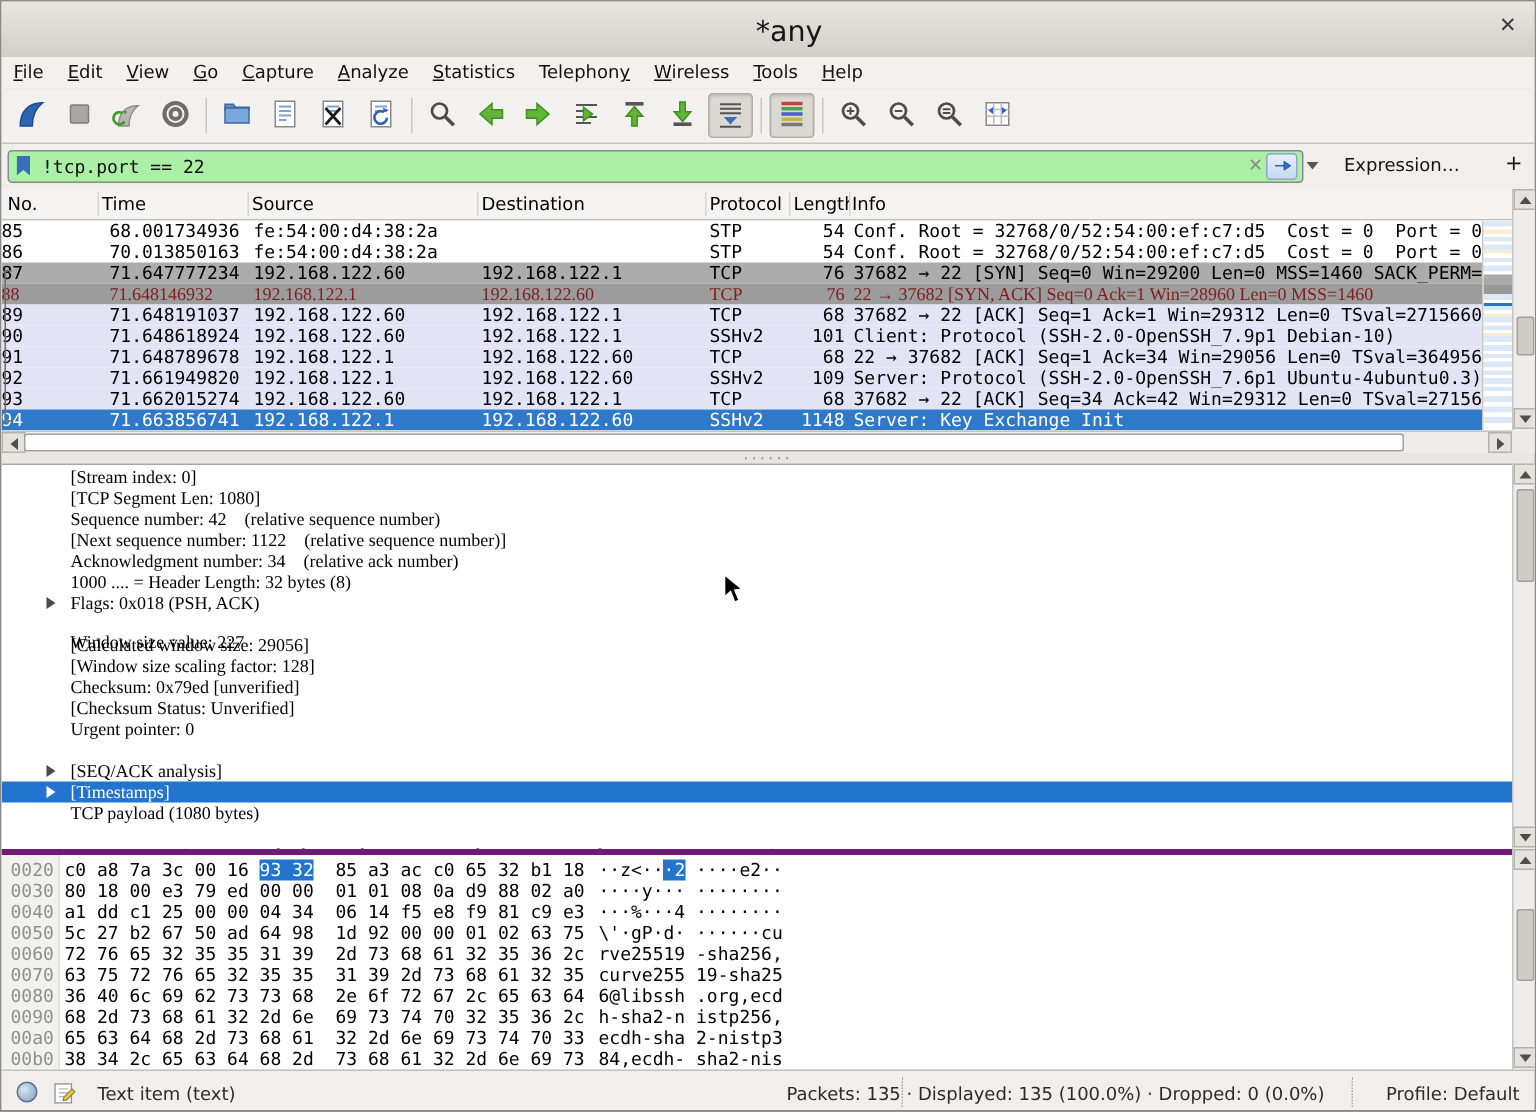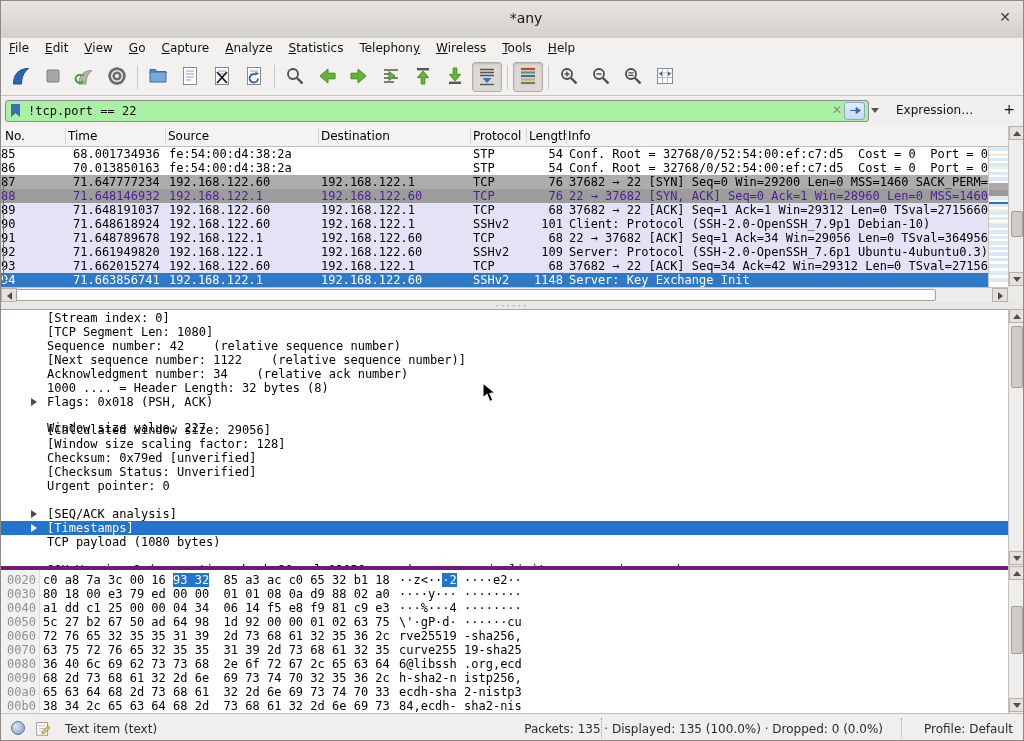--- a/index.html
+++ b/index.html
@@ -2,21 +2,21 @@
 <html><head>
 <meta charset="utf-8">
 <style>
   html,body{margin:0;padding:0;background:#555;}
   #app{position:relative;width:1024px;height:741px;background:#f1efed;overflow:hidden;
        font-family:"DejaVu Sans","Liberation Sans",sans-serif;font-size:12px;color:#1a1a1a;
        border:1px solid #8d8984;box-sizing:border-box;}
   
   .titlebar{position:absolute;left:0;top:0;width:100%;height:37px;
     background:linear-gradient(#e9e6e2,#d2cec9);border-bottom:1px solid #b4b0aa;}
-  .titlebar .title{position:absolute;left:0;right:0;top:9px;text-align:center;font-size:14px;color:#161616;margin-left:28px;}
+  .titlebar .title{position:absolute;left:0;right:0;top:9px;text-align:center;font-size:19px;color:#161616;margin-left:28px;}
   .titlebar .close{position:absolute;right:12px;top:8px;font-size:14px;color:#3c3c3c;cursor:default;}
   
   .menubar{position:absolute;left:0;top:37px;width:100%;height:21px;background:#f2f1ef;
     border-bottom:1px solid #dbd8d4;white-space:nowrap;}
   .mitem{display:inline-block;padding:3px 8px 2px 8px;font-size:12px;color:#111;}
   .mitem .u{text-decoration:underline;}
   
   .toolbar{position:absolute;left:0;top:58px;width:100%;height:37px;background:#f2f1ef;
     border-bottom:1px solid #c7c3be;white-space:nowrap;padding-left:4px;box-sizing:border-box;}
   .tbtn{display:inline-block;width:28px;height:28px;margin:3px 1px;vertical-align:top;
@@ -83,21 +83,21 @@
   
   .sp1{position:absolute;left:0;top:301px;width:100%;height:7px;background:#e9e7e4;}
   .sp1 .dots{position:absolute;left:0;right:0;top:-3px;text-align:center;color:#97938e;
     font-size:11px;letter-spacing:2px;}
   
   .pdetail{position:absolute;left:0;top:308px;width:1007px;height:257px;background:#fff;
     border-top:1px solid #a9a5a1;overflow:hidden;
     font-family:"DejaVu Sans Mono","Liberation Mono",monospace;font-size:12px;box-sizing:border-box;}
   .dline{position:absolute;left:0;width:1007px;height:14px;line-height:14px;white-space:pre;color:#000;}
   .dline.sel{background:#2374cf;color:#fff;}
-  .dtext{position:absolute;top:0;}
+  .dtext{position:absolute;top:0;font-family:Liberation Serif, serif;}
   .ar{position:absolute;top:3px;width:0;height:0;}
   .ar-right{border-top:4px solid transparent;border-bottom:4px solid transparent;border-left:6px solid #4a4a4a;}
   .ar-down{border-left:4px solid transparent;border-right:4px solid transparent;border-top:6px solid #4a4a4a;top:5px;}
   .dline.sel .ar-right{border-left-color:#fff;}
   
   .phex{position:absolute;left:0;top:565px;width:1007px;height:147px;background:#fff;
     border-top:4px solid #701a75;overflow:hidden;
     font-family:"DejaVu Sans Mono","Liberation Mono",monospace;font-size:12px;box-sizing:border-box;}
   .hexgutter{position:absolute;left:0;top:0;width:38px;height:100%;background:#f1f1f0;border-right:1px solid #e0dedd;}
   .hrow{position:absolute;left:0;width:1007px;height:14px;line-height:14px;white-space:pre;}
@@ -234,21 +234,21 @@
         <span class="hdiv" style="left: 164px;"></span>
         <span class="hdiv" style="left: 317px;"></span>
         <span class="hdiv" style="left: 469px;"></span>
         <span class="hdiv" style="left: 525px;"></span>
         <span class="hdiv" style="left: 565px;"></span>
       </div>
     <div class="prows" id="prows">
         <div class="prow" style="top: 0px; background: rgb(255, 255, 255); color: rgb(0, 0, 0);"><span class="c-no">85</span><span class="c-time">68.001734936</span><span class="c-src">fe:54:00:d4:38:2a</span><span class="c-dst"></span><span class="c-proto">STP</span><span class="c-len">54</span><span class="c-info">Conf. Root = 32768/0/52:54:00:ef:c7:d5  Cost = 0  Port = 0x8001</span></div>
         <div class="prow" style="top: 14px; background: rgb(255, 255, 255); color: rgb(0, 0, 0);"><span class="c-no">86</span><span class="c-time">70.013850163</span><span class="c-src">fe:54:00:d4:38:2a</span><span class="c-dst"></span><span class="c-proto">STP</span><span class="c-len">54</span><span class="c-info">Conf. Root = 32768/0/52:54:00:ef:c7:d5  Cost = 0  Port = 0x8001</span></div>
         <div class="prow" style="top: 28px; background: rgb(172, 172, 172); color: rgb(0, 0, 0);"><span class="c-no">87</span><span class="c-time">71.647777234</span><span class="c-src">192.168.122.60</span><span class="c-dst">192.168.122.1</span><span class="c-proto">TCP</span><span class="c-len">76</span><span class="c-info">37682 → 22 [SYN] Seq=0 Win=29200 Len=0 MSS=1460 SACK_PERM=1</span></div>
-        <div class="prow" style="top: 42px; background: rgb(156, 156, 156); color: #4c1d95;"><span class="c-no">88</span><span class="c-time">71.648146932</span><span class="c-src">192.168.122.1</span><span class="c-dst">192.168.122.60</span><span class="c-proto">TCP</span><span class="c-len">76</span><span class="c-info">22 → 37682 [SYN, ACK] Seq=0 Ack=1 Win=28960 Len=0 MSS=1460</span></div>
+        <div class="prow" style="top: 42px; background: rgb(156, 156, 156); color: #7f1d1d; font-family: Liberation Serif, serif;"><span class="c-no">88</span><span class="c-time">71.648146932</span><span class="c-src">192.168.122.1</span><span class="c-dst">192.168.122.60</span><span class="c-proto">TCP</span><span class="c-len">76</span><span class="c-info">22 → 37682 [SYN, ACK] Seq=0 Ack=1 Win=28960 Len=0 MSS=1460</span></div>
         <div class="prow" style="top: 56px; background: rgb(228, 227, 246); color: rgb(0, 0, 0);"><span class="c-no">89</span><span class="c-time">71.648191037</span><span class="c-src">192.168.122.60</span><span class="c-dst">192.168.122.1</span><span class="c-proto">TCP</span><span class="c-len">68</span><span class="c-info">37682 → 22 [ACK] Seq=1 Ack=1 Win=29312 Len=0 TSval=2715660</span></div>
         <div class="prow" style="top: 70px; background: rgb(228, 227, 246); color: rgb(0, 0, 0);"><span class="c-no">90</span><span class="c-time">71.648618924</span><span class="c-src">192.168.122.60</span><span class="c-dst">192.168.122.1</span><span class="c-proto">SSHv2</span><span class="c-len">101</span><span class="c-info">Client: Protocol (SSH-2.0-OpenSSH_7.9p1 Debian-10)</span></div>
         <div class="prow" style="top: 84px; background: rgb(228, 227, 246); color: rgb(0, 0, 0);"><span class="c-no">91</span><span class="c-time">71.648789678</span><span class="c-src">192.168.122.1</span><span class="c-dst">192.168.122.60</span><span class="c-proto">TCP</span><span class="c-len">68</span><span class="c-info">22 → 37682 [ACK] Seq=1 Ack=34 Win=29056 Len=0 TSval=364956</span></div>
         <div class="prow" style="top: 98px; background: rgb(228, 227, 246); color: rgb(0, 0, 0);"><span class="c-no">92</span><span class="c-time">71.661949820</span><span class="c-src">192.168.122.1</span><span class="c-dst">192.168.122.60</span><span class="c-proto">SSHv2</span><span class="c-len">109</span><span class="c-info">Server: Protocol (SSH-2.0-OpenSSH_7.6p1 Ubuntu-4ubuntu0.3)</span></div>
         <div class="prow" style="top: 112px; background: rgb(228, 227, 246); color: rgb(0, 0, 0);"><span class="c-no">93</span><span class="c-time">71.662015274</span><span class="c-src">192.168.122.60</span><span class="c-dst">192.168.122.1</span><span class="c-proto">TCP</span><span class="c-len">68</span><span class="c-info">37682 → 22 [ACK] Seq=34 Ack=42 Win=29312 Len=0 TSval=271566</span></div>
         <div class="prow" style="top: 126px; background: rgb(46, 121, 202); color: rgb(255, 255, 255);"><span class="c-no">94</span><span class="c-time">71.663856741</span><span class="c-src">192.168.122.1</span><span class="c-dst">192.168.122.60</span><span class="c-proto">SSHv2</span><span class="c-len">1148</span><span class="c-info">Server: Key Exchange Init</span></div>
       </div>
     <div class="bracket"></div>
     <div class="minimap" id="minimap">
         <div style="height: 4px; background: rgb(219, 233, 246);"></div>

